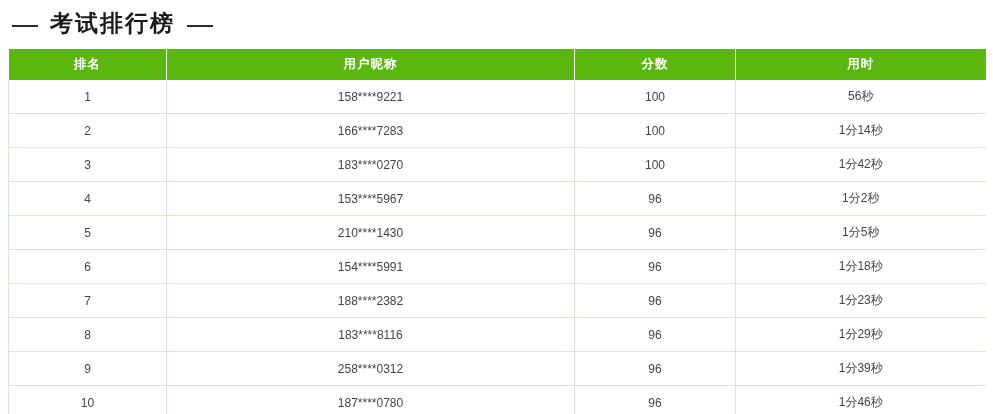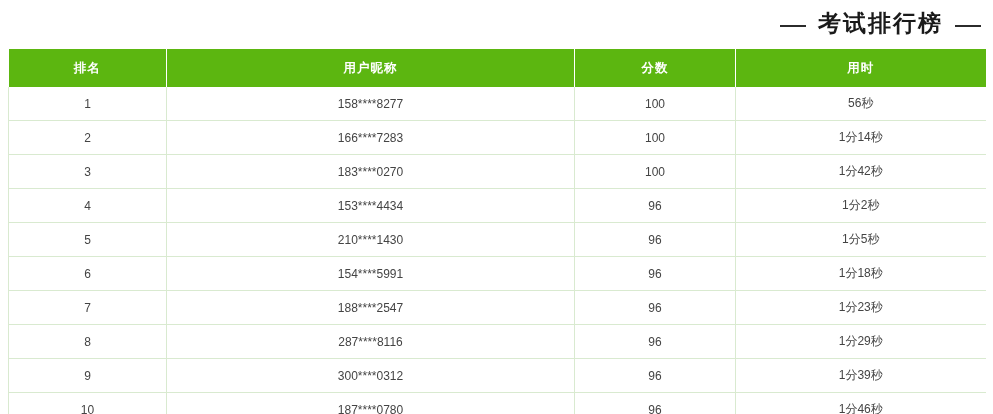--- a/index.html
+++ b/index.html
@@ -12,21 +12,21 @@
     height: 414px;
     font-family: "Liberation Sans", sans-serif;
     color: #333333;
     overflow: hidden;
   }
   .page {
     width: 993px;
     position: relative;
   }
   .title-wrap {
-    text-align: right;
+    text-align: left;
     padding-top: 8px;
     padding-bottom: 10px;
   }
   .title-inner {
     display: inline-block;
     font-family: "Liberation Serif", serif;
     font-size: 23px;
     font-weight: bold;
     color: #1a1a1a;
     letter-spacing: 2px;
@@ -46,21 +46,21 @@
   table.rank {
     border-collapse: collapse;
     width: 977px;
     table-layout: fixed;
   }
   table.rank th {
     background: #5cb610;
     color: #ffffff;
     font-size: 12.5px;
     font-weight: bold;
-    height: 38px;
+    height: 31px;
     line-height: 31px;
     padding: 0;
     text-align: center;
     border-right: 1px solid #ffffff;
     letter-spacing: 1px;
   }
   table.rank th:last-child {
     border-right: none;
   }
   table.rank td {
@@ -110,69 +110,69 @@
         <tr>
           <th>排名</th>
           <th>用户昵称</th>
           <th>分数</th>
           <th>用时</th>
         </tr>
       </thead>
       <tbody>
         <tr>
           <td>1</td>
-          <td>158****8277</td>
+          <td>158****9221</td>
           <td>100</td>
           <td>56秒</td>
         </tr>
         <tr>
           <td>2</td>
           <td>166****7283</td>
           <td>100</td>
           <td>1分14秒</td>
         </tr>
         <tr>
           <td>3</td>
           <td>183****0270</td>
           <td>100</td>
           <td>1分42秒</td>
         </tr>
         <tr>
           <td>4</td>
-          <td>153****4434</td>
+          <td>153****5967</td>
           <td>96</td>
           <td>1分2秒</td>
         </tr>
         <tr>
           <td>5</td>
           <td>210****1430</td>
           <td>96</td>
           <td>1分5秒</td>
         </tr>
         <tr>
           <td>6</td>
           <td>154****5991</td>
           <td>96</td>
           <td>1分18秒</td>
         </tr>
         <tr>
           <td>7</td>
-          <td>188****2547</td>
+          <td>188****2382</td>
           <td>96</td>
           <td>1分23秒</td>
         </tr>
         <tr>
           <td>8</td>
-          <td>287****8116</td>
+          <td>183****8116</td>
           <td>96</td>
           <td>1分29秒</td>
         </tr>
         <tr>
           <td>9</td>
-          <td>300****0312</td>
+          <td>258****0312</td>
           <td>96</td>
           <td>1分39秒</td>
         </tr>
         <tr>
           <td>10</td>
           <td>187****0780</td>
           <td>96</td>
           <td>1分46秒</td>
         </tr>
       </tbody>

